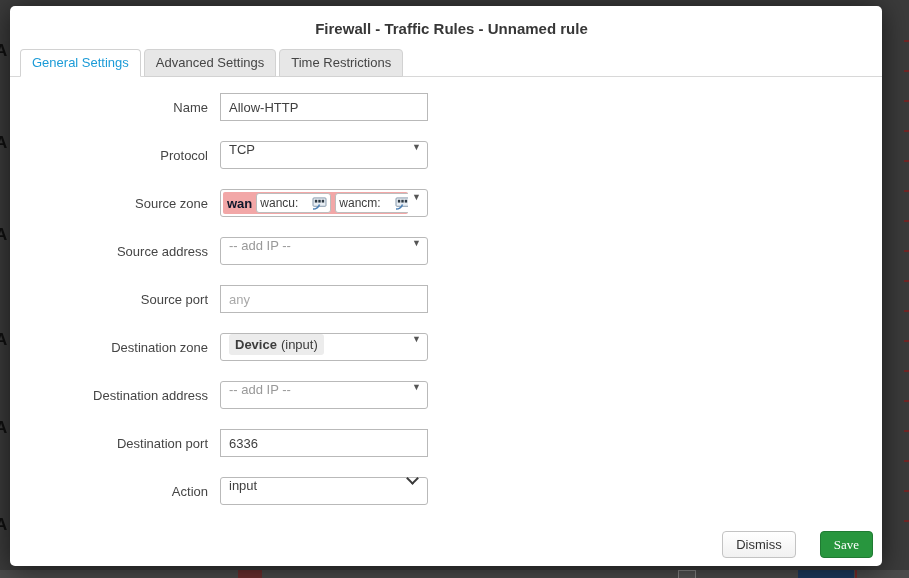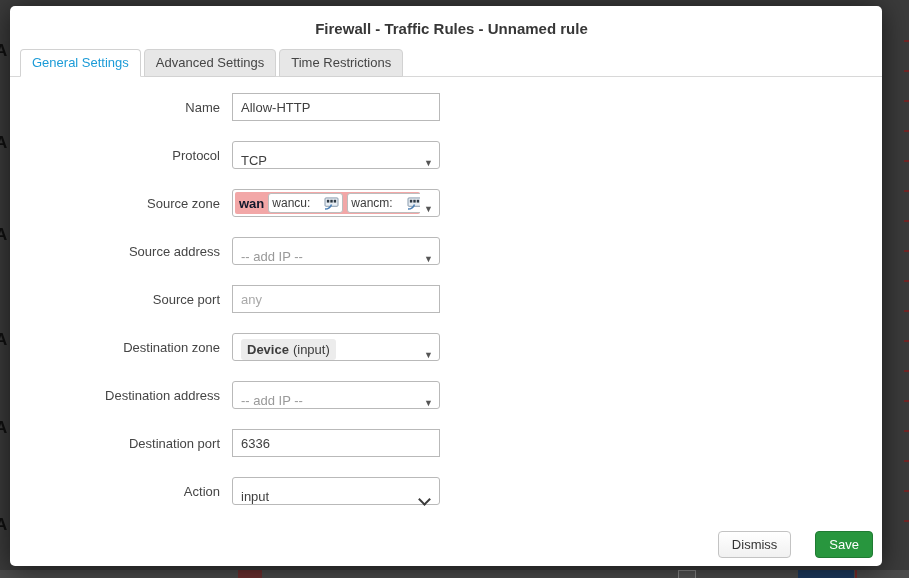--- a/index.html
+++ b/index.html
@@ -31,30 +31,30 @@
   .tab{
     margin-bottom:-1px;height:26px;line-height:26px;padding:0 11px;font-size:13px;
     background:#e7e7e7;color:#454545;border:1px solid #d2d2d2;border-radius:4px 4px 0 0;
     cursor:pointer;
     text-align:right;
   }
   .tab.active{background:#fff;border-bottom-color:#fff;color:#1b9bd7;}
   
   .form{margin-top:16px;}
   .row{display:flex;align-items:center;height:28px;margin-bottom:20px;}
-  .row label{width:198px;text-align:right;font-size:13px;color:#454545;flex:none;padding-left:12px;}
+  .row label{width:198px;text-align:right;font-size:13px;color:#454545;flex:none;}
   .ctl{margin-left:12px;width:208px;height:28px;box-sizing:border-box;flex:none;}
   input.ti{
     border:1px solid #b9b9b9;border-radius:0;padding:0 8px;font-size:13px;color:#3f3f3f;
     font-family:"Liberation Sans","DejaVu Sans",sans-serif;outline:none;
   }
   input.ti::placeholder{color:#a9a9a9;opacity:1;}
   .dd{
     border:1px solid #b9b9b9;border-radius:3px;background:#fff;
-    display:flex;align-items:flex-end;justify-content:space-between;
+    display:flex;align-items:flex-start;justify-content:space-between;
     padding:0 6px 0 8px;cursor:pointer;
   }
   .dd-val{font-size:13px;color:#3f3f3f;}
   .dd-val.ph{color:#999;}
   .arrow{font-size:9px;color:#555;flex:none;margin-left:4px;}
   
   .dd.zone{padding:2px 6px 2px 2px;}
   .zone-pink{
     flex:1;height:22px;background:#f2a7a7;border-radius:2px;
     display:flex;align-items:center;gap:4px;padding:0 4px;overflow:hidden;
@@ -75,21 +75,21 @@
     width:7px;height:7px;border-right:2px solid #3a3a3a;border-bottom:2px solid #3a3a3a;
     transform:rotate(45deg);margin:-4px 4px 0 4px;flex:none;
   }
   
   .actions{display:flex;justify-content:flex-end;gap:24px;padding-right:9px;margin-top:26px;}
   .btn{
     height:27px;padding:0 13px;font-size:13px;border-radius:4px;cursor:pointer;
     font-family:"Liberation Sans","DejaVu Sans",sans-serif;
   }
   .btn.dismiss{background:linear-gradient(#ffffff,#f1f1f1);border:1px solid #c3c3c3;color:#333;}
-  .btn.save{background:#28963e;border:1px solid #207b33;color:#fff;}
+  .btn.save{background:#28963e;border:1px solid #207b33;color:#fff;font-family:Liberation Serif, serif;}
 </style>
 </head>
 <body>
 
 <div class="backdrop">
   <div id="left-glyphs">
       <span class="bg-a" style="top: 42px;">A</span>
       <span class="bg-a" style="top: 134px;">A</span>
       <span class="bg-a" style="top: 226px;">A</span>
       <span class="bg-a" style="top: 331px;">A</span>

